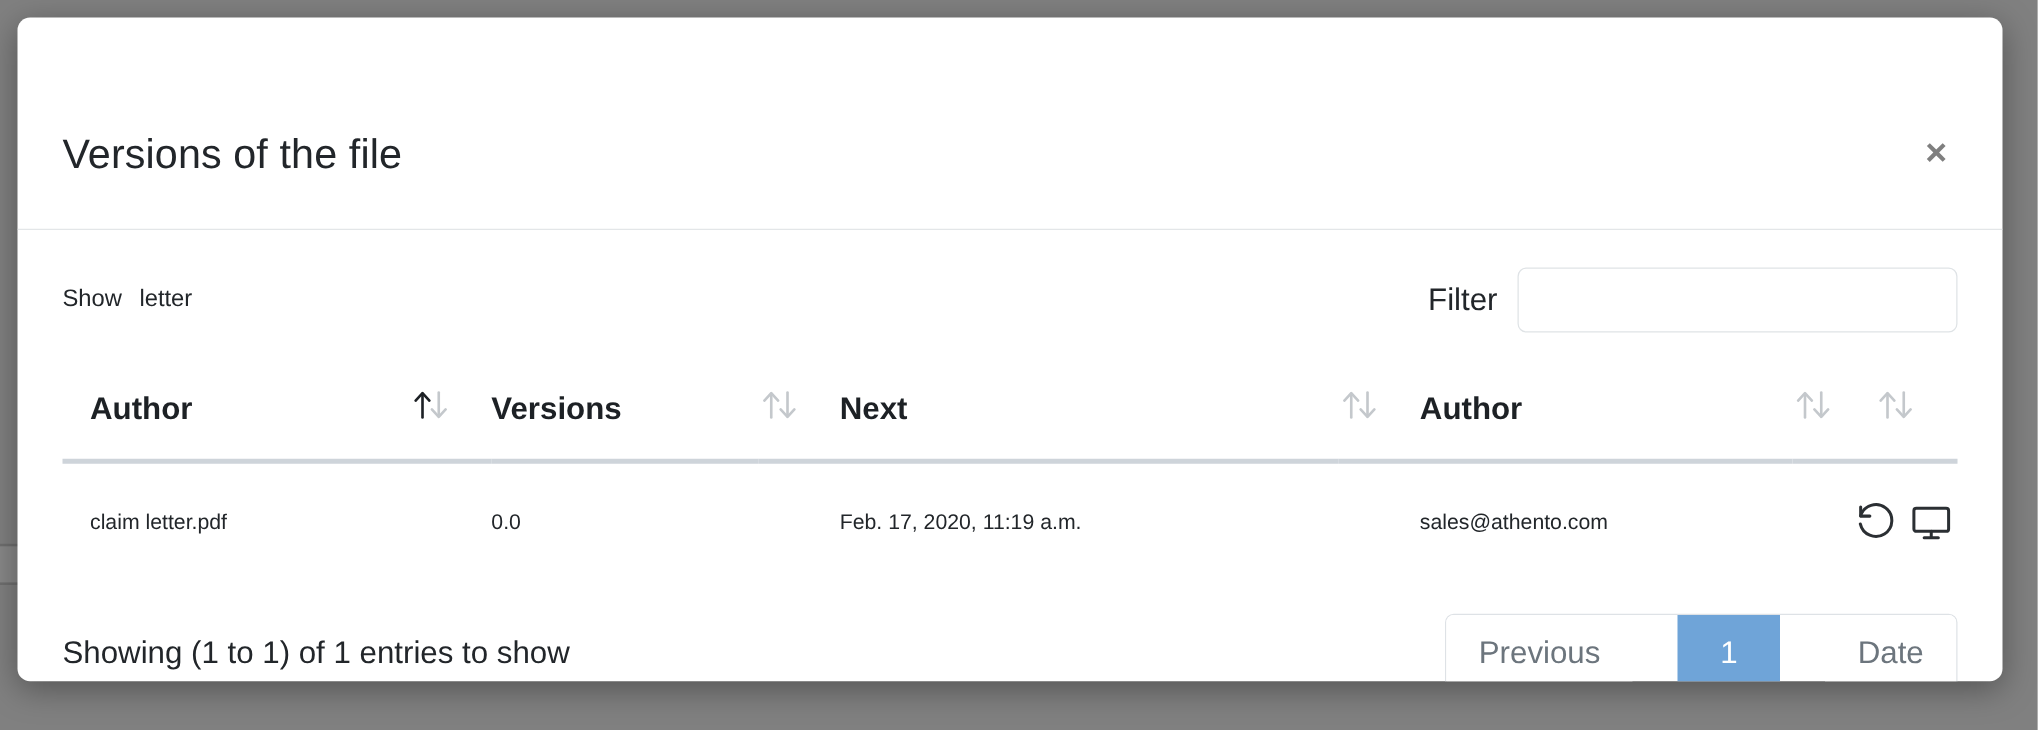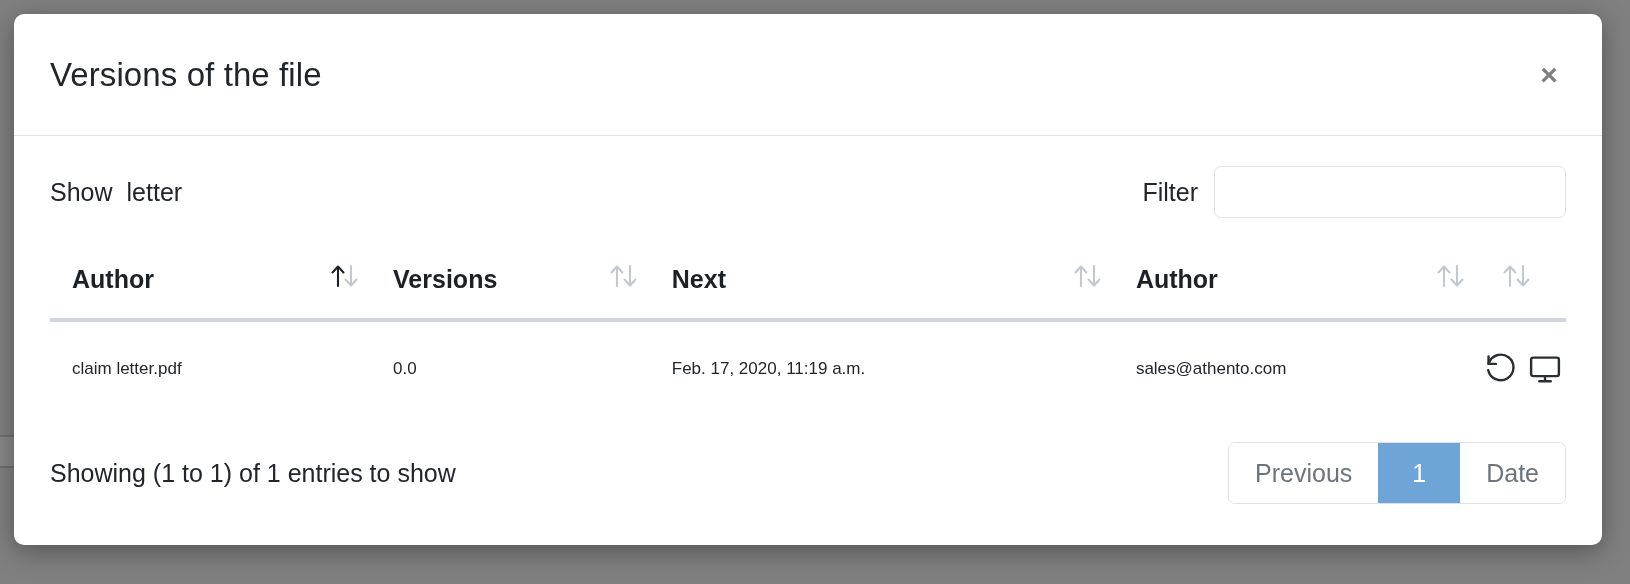--- a/index.html
+++ b/index.html
@@ -36,21 +36,21 @@
     border-radius: 10px;
     box-shadow: 0 6px 26px rgba(0,0,0,.35);
     overflow: hidden;
   }
 
   .modal-header {
     position: relative;
     height: 122px;
     border-bottom: 1px solid #e3e6e8;
     padding: 0 36px;
-    display: flex; align-items: center;
+    display: flex; align-items: center; margin-top: 48px;
   }
   .modal-title {
     font-size: 33px; font-weight: 400; color: #22262a;
     letter-spacing: .1px;
   }
   .close-btn {
     position: absolute; right: 36px; top: 50%; transform: translateY(-50%);
     width: 34px; height: 34px;
     display: flex; align-items: center; justify-content: center;
     font-size: 30px; font-weight: 700; color: #7f7f7f;
@@ -58,21 +58,21 @@
     font-family: "Liberation Sans", sans-serif;
   }
 
   .modal-body { padding: 28px 36px 0 36px; }
 
   .controls-row {
     display: flex; align-items: center; justify-content: space-between;
     height: 56px;
   }
   .length-group { display: flex; align-items: center; gap: 14px; }
-  .length-label { font-size: 25px; color: #22262a; }
+  .length-label { font-size: 19px; color: #22262a; }
   .length-select {
     position: relative;
     width: 108px; height: 52px;
     border: 1px solid #dfe3e6; border-radius: 7px;
     background: #fff;
     display: flex; align-items: center;
     padding-left: 18px;
     cursor: pointer;
   }
   .length-value { font-size: 22px; color: #6c757d; }
@@ -131,20 +131,21 @@
   .footer-row {
     display: flex; align-items: center; justify-content: space-between;
     margin-top: 30px;
   }
   .info-text { font-size: 25px; color: #22262a; }
 
   .pagination {
     display: flex; align-items: stretch;
     border: 1px solid #dee2e6; border-radius: 7px; overflow: hidden;
     height: 62px;
+    gap: 36px;
   }
   .page-btn {
     display: flex; align-items: center; justify-content: center;
     font-size: 25px; color: #6c757d;
     padding: 0 26px; background: #fff; cursor: pointer;
     border: none; font-family: "Liberation Sans", sans-serif;
   }
   .page-btn.active {
     background: #6fa4d8; color: #ffffff; padding: 0 34px;
   }

